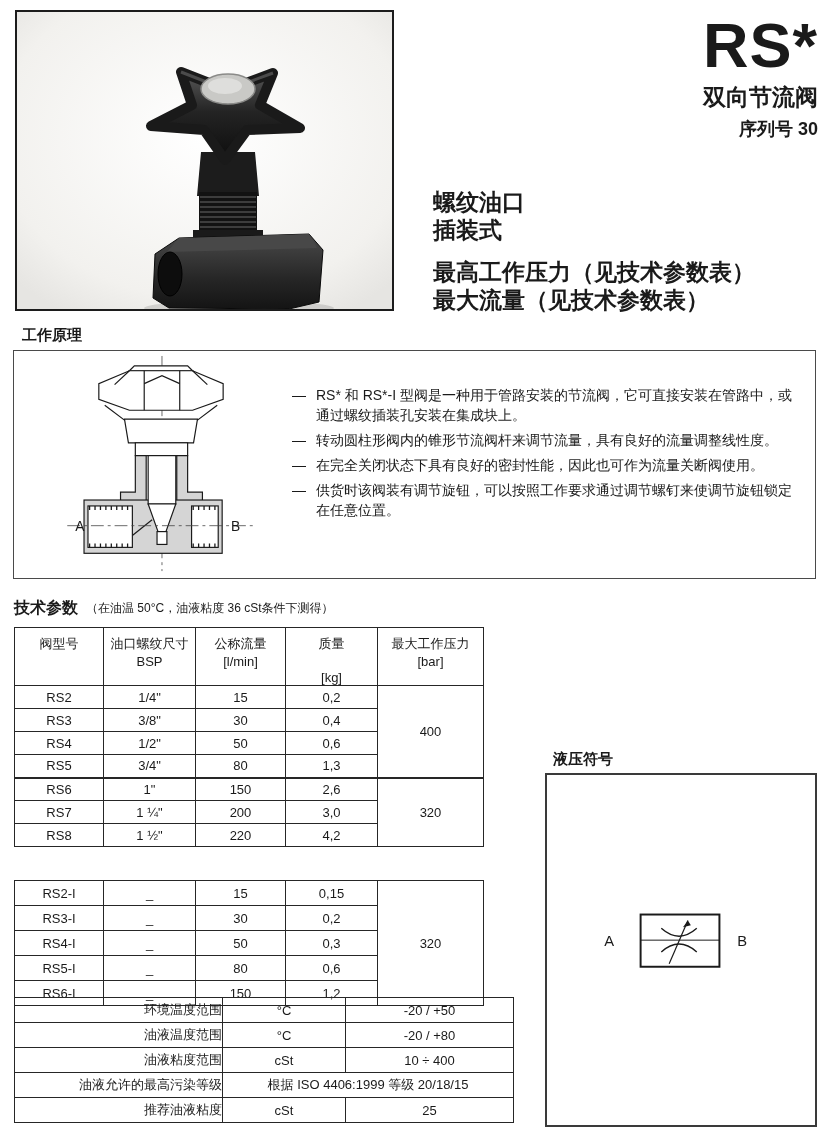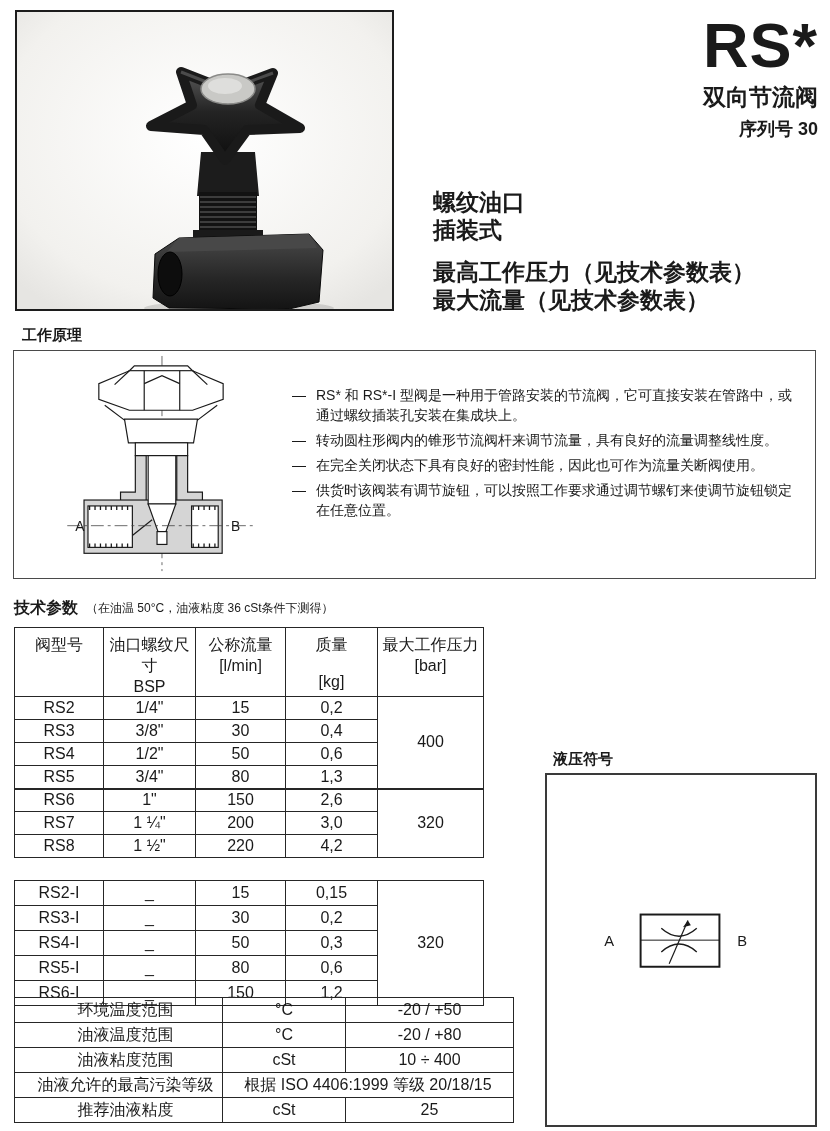--- a/index.html
+++ b/index.html
@@ -18,31 +18,31 @@
   .intro-block{position:absolute;left:433px;top:188px;font-weight:bold;font-size:23px;line-height:28px;}
   .intro-notes{margin-top:14px;}
   
   .sec-heading{position:absolute;font-size:15px;font-weight:bold;margin-left:8px;}
   .principle-box{position:absolute;left:13px;top:350px;width:803px;height:229px;border:1px solid #4a4a4a;box-sizing:border-box;}
   .principle-drawing{position:absolute;left:46px;top:3px;width:200px;height:222px;}
   .bullets{position:absolute;left:278px;top:34px;width:508px;font-size:14px;line-height:20px;}
   .bullet{display:flex;gap:8px;margin-bottom:5px;}
   .bullet .dash{flex:0 0 16px;}
   
-  table{border-collapse:collapse;position:absolute;table-layout:fixed;font-size:16px;}
+  table{border-collapse:collapse;position:absolute;table-layout:fixed;font-size:13px;}
   td,th{border:1px solid #262626;text-align:center;padding:0;font-weight:normal;vertical-align:middle;}
   .t1{left:14px;top:627px;}
   .t2{left:14px;top:880px;}
   .t3{left:14px;top:997px;}
   .t1 thead tr{height:55px;}
   .t1 th{vertical-align:top;padding-top:7px;}
   .t1 tbody tr,.t2 tr{height:23px;}
   .t2 tr{height:25px;}
   .t3 tr{height:25px;}
-  .t3 .lbl{text-align:center;padding-left:14px;margin-left:28px;}
+  .t3 .lbl{text-align:right;padding-left:14px;margin-left:28px;}
   .unit{margin-top:1px;}
   .unit-low{margin-top:17px;}
   .thick td{border-top:2px solid #262626;}
   
   .symbol-box{position:absolute;left:545px;top:773px;width:272px;height:354px;border:2px solid #3a3a3a;box-sizing:border-box;}
   .symbol-box svg{display:block;width:100%;height:100%;}
   .tech-caption{font-size:12px;font-weight:normal;margin-left:8px;}
   .tech-head-row{position:absolute;left:14px;top:598px;display:flex;align-items:center;}
   .tech-head-row .h{font-size:16px;font-weight:bold;}
 </style>

